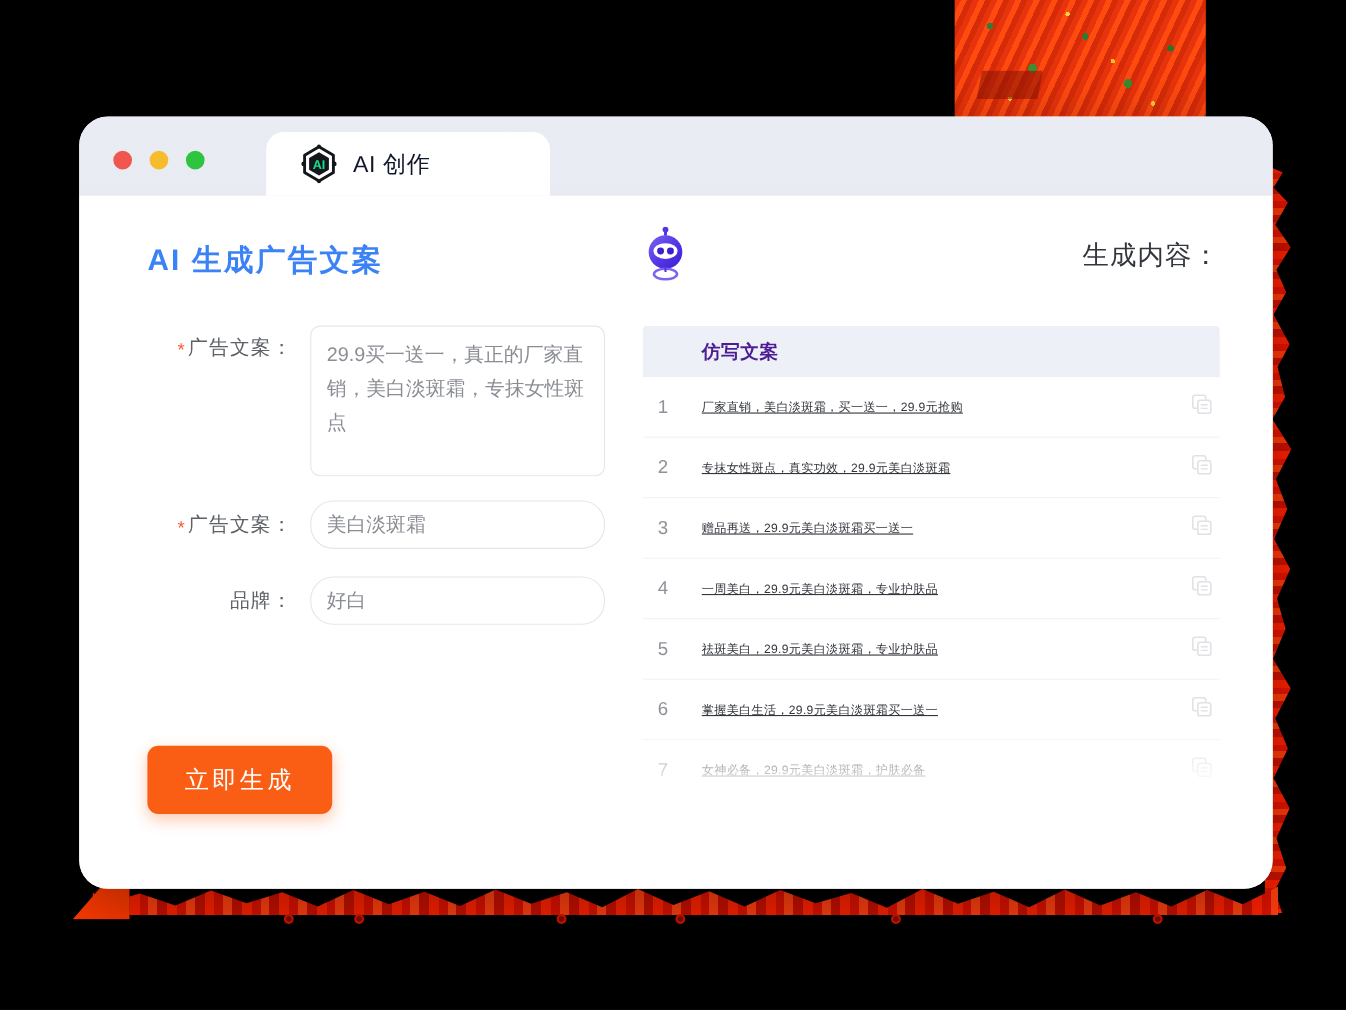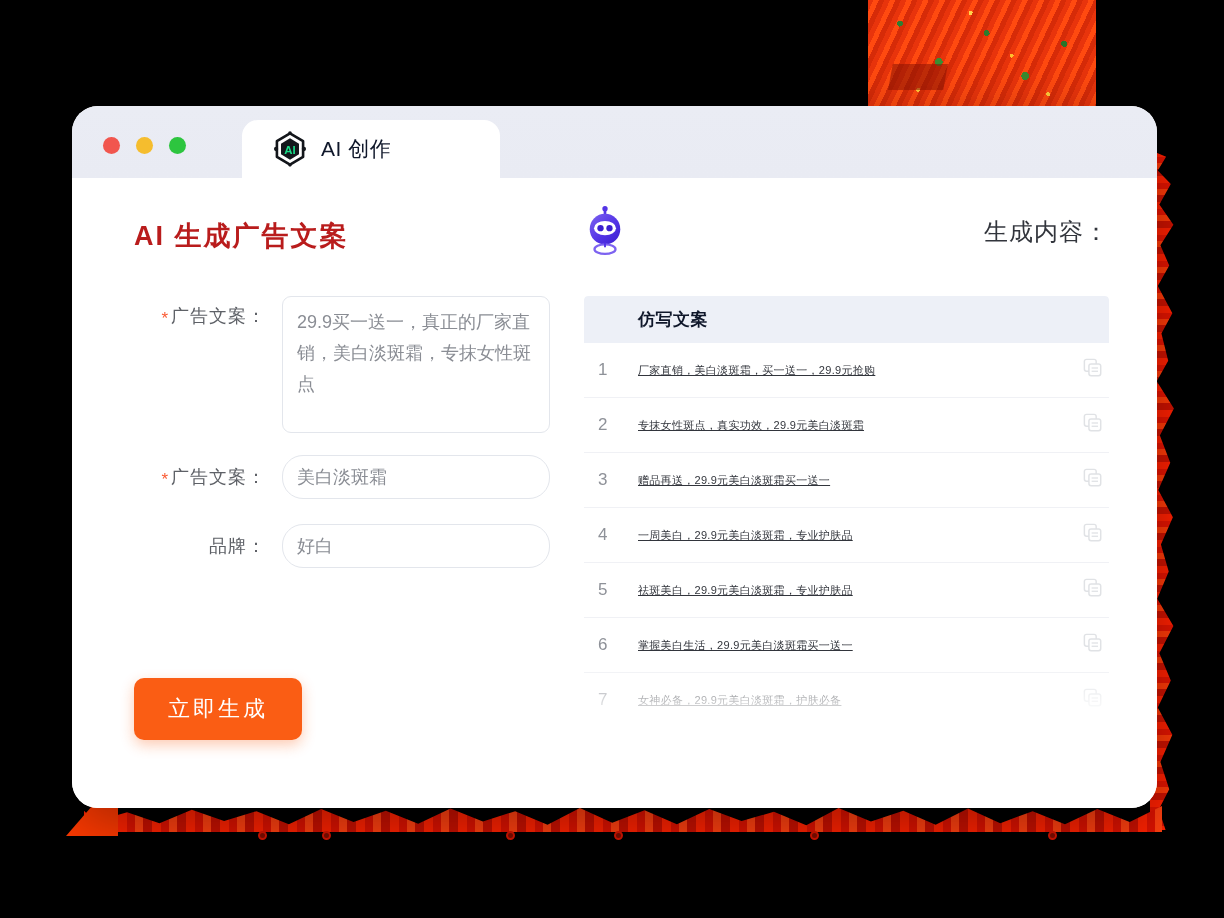--- a/index.html
+++ b/index.html
@@ -132,21 +132,21 @@
     padding-top: 6px;
   }
 
   
   #left-panel {
     width: 498px;
     padding: 34px 0 0 62px;
     position: relative;
   }
   #form-title {
-    font-size: 27px; font-weight: bold; color: #b91c1c;
+    font-size: 27px; font-weight: bold; color: #3b82f6;
     letter-spacing: 2px;
     margin-bottom: 42px;
   }
   .field-row {
     display: flex; align-items: flex-start;
     margin-bottom: 22px;
   }
   .field-label {
     width: 148px; flex: 0 0 148px;
     text-align: right; padding-right: 16px;
@@ -210,21 +210,21 @@
     position: relative;
     height: 420px;
     -webkit-mask-image: linear-gradient(180deg, #000 0 88%, rgba(0,0,0,.12) 99%, transparent 100%);
             mask-image: linear-gradient(180deg, #000 0 88%, rgba(0,0,0,.12) 99%, transparent 100%);
   }
   #table-head {
     background: #edf0f7;
     height: 47px;
     display: flex; align-items: center;
     padding-left: 54px;
-    font-size: 17px; font-weight: bold; color: #0f172a;
+    font-size: 17px; font-weight: bold; color: #4c1d95;
     letter-spacing: .5px;
   }
   .trow {
     display: flex; align-items: center;
     height: 55px;
     border-bottom: 1px solid #f0f1f5;
     background: #ffffff;
   }
   .trow-idx {
     width: 54px; flex: 0 0 54px;

